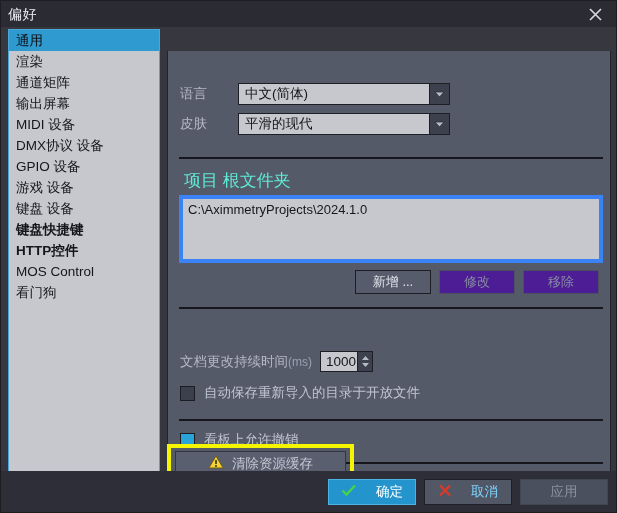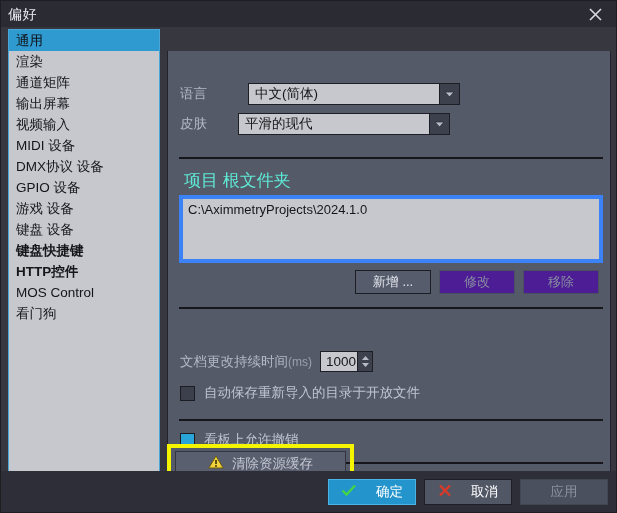--- a/index.html
+++ b/index.html
@@ -283,21 +283,21 @@
     align-items: center;
     justify-content: center;
     font-size: 13.5px;
     user-select: none;
     cursor: pointer;
     border: 1px solid #1f1f27;
     gap: 12px;
   }
   .bbtn .blabel { margin-left: 7px; }
   #ok-btn { background: #2394cc; color: #ffffff; border-color: #4cb4e4; }
-  #cancel-btn { background: #525766; color: #ffffff; }
+  #cancel-btn { background: #525766; color: #7dd3fc; }
   #apply-btn { background: #4b505e; color: #8b90a0; border-color: #414653; cursor: default; }
 </style>
 </head>
 <body>
 
 <div id="window">
 
   <div id="titlebar">
     <span id="title-text">偏好</span>
     <div id="close-btn">
@@ -309,40 +309,39 @@
     </div>
   </div>
 
   <div id="content">
 
     <div id="sidebar">
         <div class="side-item selected">通用</div>
         <div class="side-item">渲染</div>
         <div class="side-item">通道矩阵</div>
         <div class="side-item">输出屏幕</div>
-        <div class="side-item">视频输入</div>
         <div class="side-item">MIDI 设备</div>
         <div class="side-item">DMX协议 设备</div>
         <div class="side-item">GPIO 设备</div>
         <div class="side-item">游戏 设备</div>
         <div class="side-item">键盘 设备</div>
         <div class="side-item bold">键盘快捷键</div>
         <div class="side-item bold">HTTP控件</div>
         <div class="side-item">MOS Control</div>
         <div class="side-item">看门狗</div>
       </div>
 
     <div id="panel-header">通用</div>
 
     <div id="panel">
       <div id="panel-inner">
 
         <div class="row" style="position:absolute; left:0; top:10px; width:100%;">
           <span class="lbl" style="width:50px;font-family:Liberation Serif, serif;">语言</span>
-          <div class="combo" style="width:212px; margin-left:18px;">
+          <div class="combo" style="width:212px; margin-left:8px;">
             <span class="val">中文(简体)</span>
             <span class="arrow">
               <svg width="11" height="7" viewBox="0 0 11 7">
                 <path d="M1 1 L5.5 6 L10 1 Z" fill="#b7bbc6" stroke="#2a2d36" stroke-width="0.8"></path>
               </svg>
             </span>
           </div>
         </div>
 
         <div class="row" style="position:absolute; left:0; top:40px; width:100%;">

